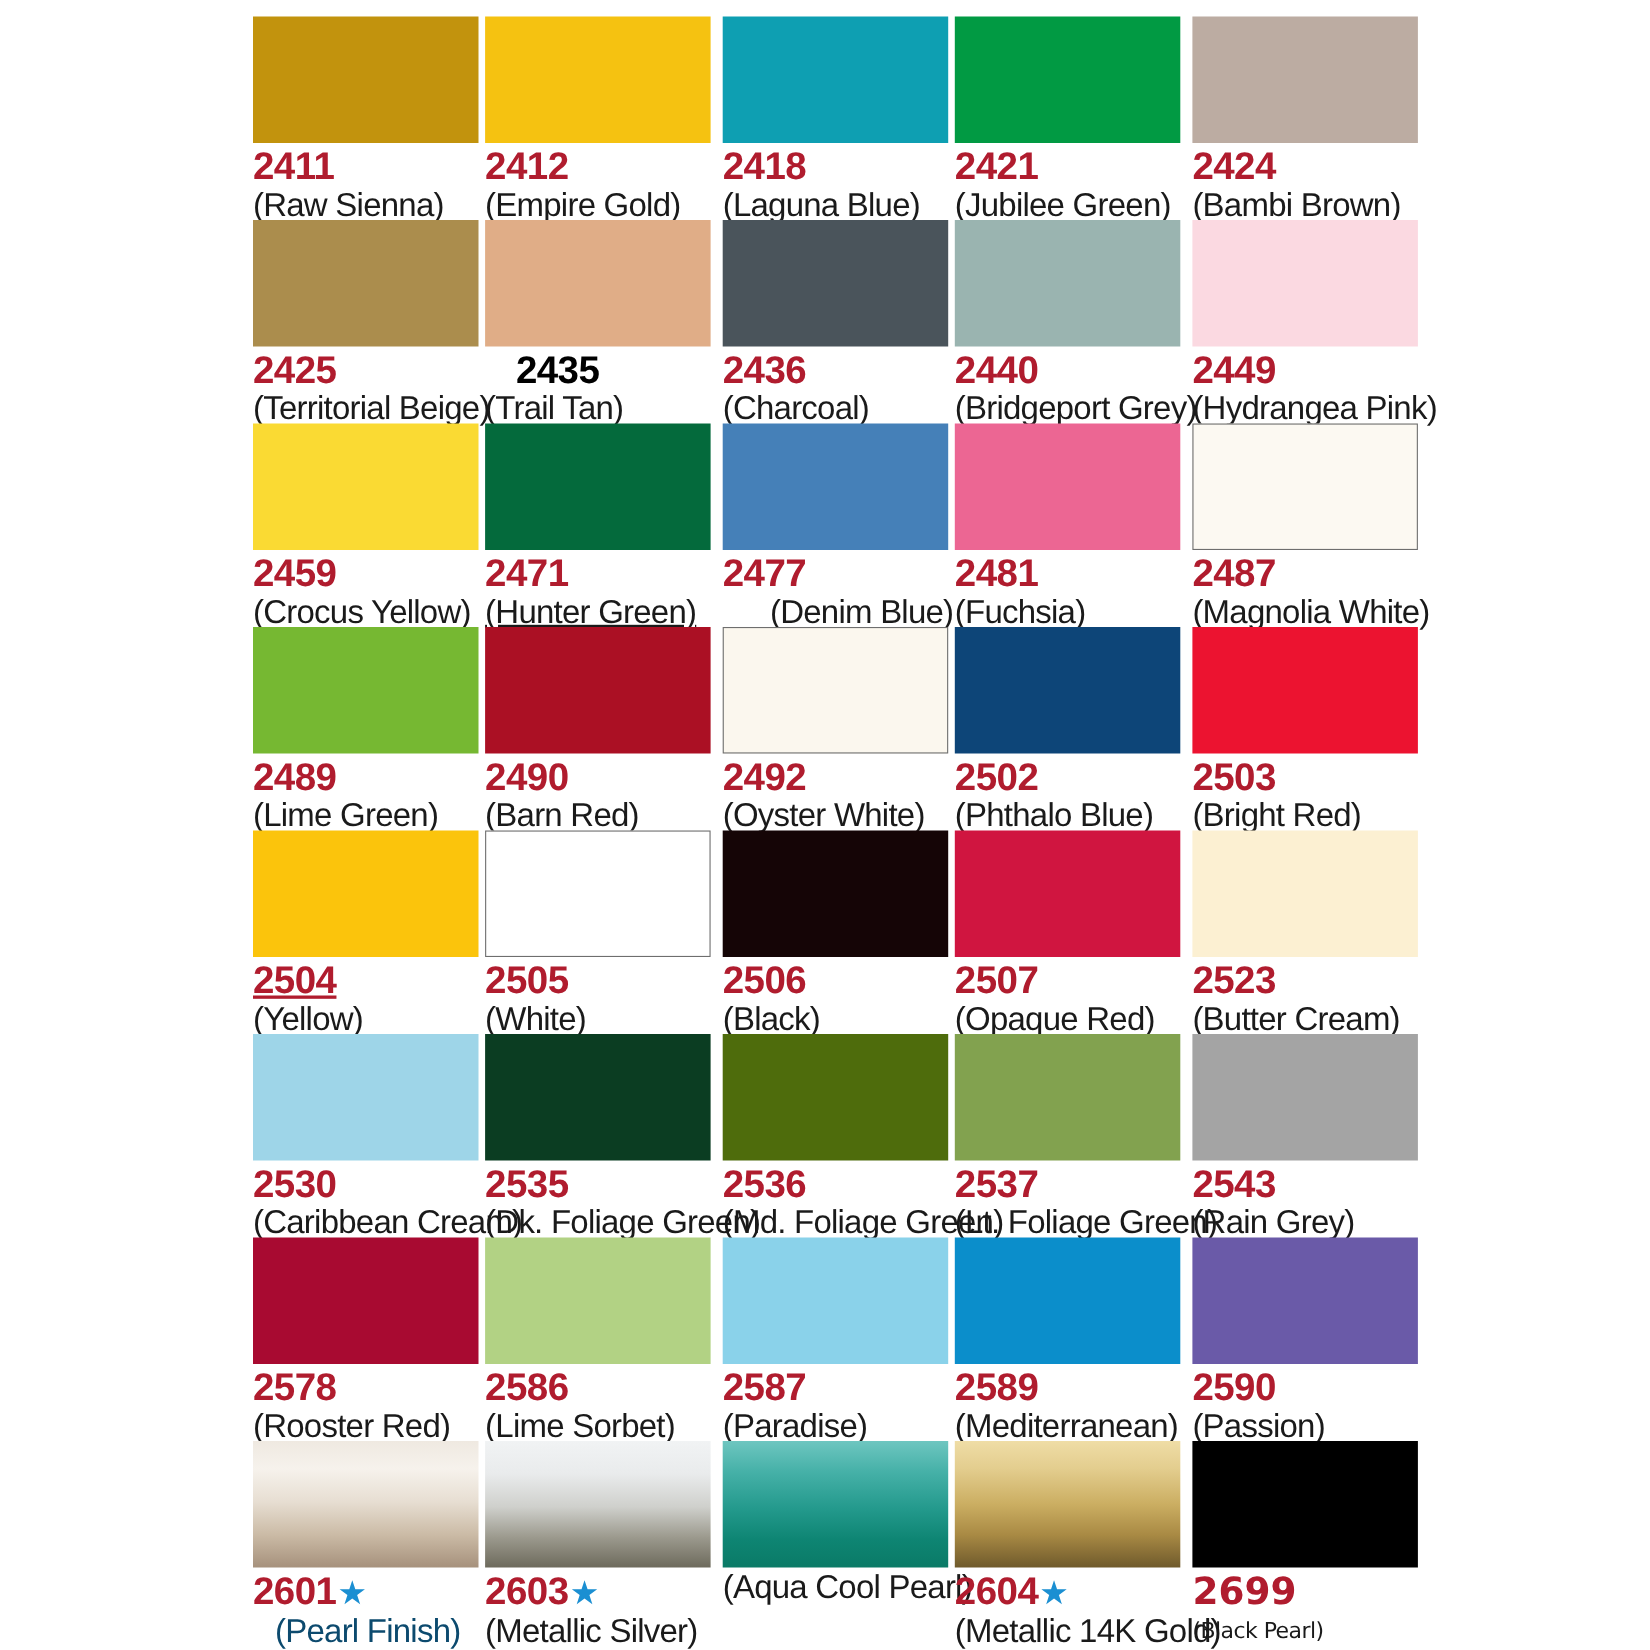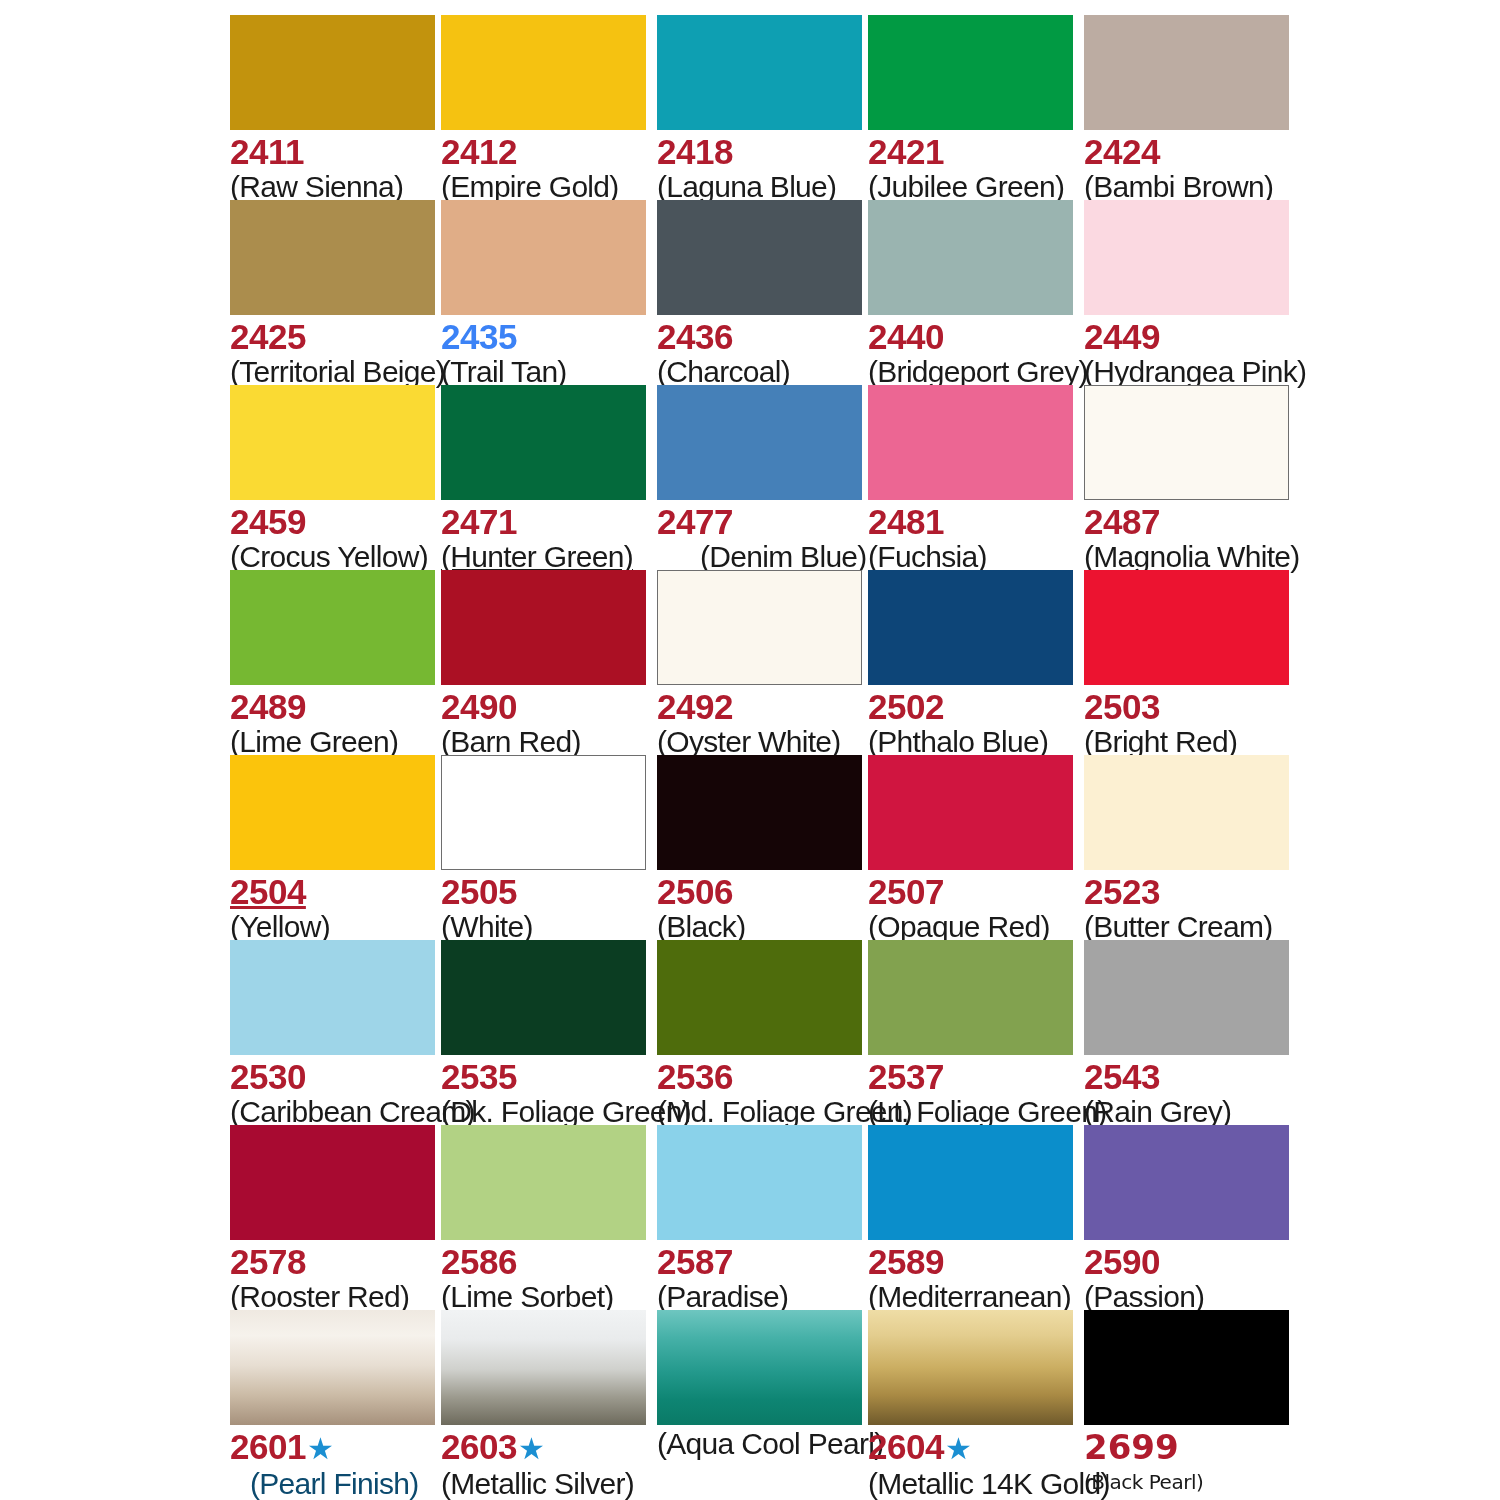--- a/index.html
+++ b/index.html
@@ -128,21 +128,21 @@
     <div class="swatch-cell" style="left: 230px; top: 200px;">
       <div class="swatch-chip" style="width: 205px; height: 115px; background: rgb(171, 141, 77);"></div>
       <div class="swatch-label">
         <span class="code-line" style="color: rgb(176, 28, 46);">2425</span>
         <span class="name-line" style="color: rgb(26, 26, 26);">(Territorial Beige)</span>
       </div>
     </div>
     <div class="swatch-cell" style="left: 441px; top: 200px;">
       <div class="swatch-chip" style="width: 205px; height: 115px; background: rgb(224, 173, 135);"></div>
       <div class="swatch-label">
-        <span class="code-line" style="color: #3b82f6;">2435</span>
+        <span class="code-line" style="color: #000000; margin-left: 28px;">2435</span>
         <span class="name-line" style="color: rgb(26, 26, 26);">(Trail Tan)</span>
       </div>
     </div>
     <div class="swatch-cell" style="left: 657px; top: 200px;">
       <div class="swatch-chip" style="width: 205px; height: 115px; background: rgb(74, 84, 91);"></div>
       <div class="swatch-label">
         <span class="code-line" style="color: rgb(176, 28, 46);">2436</span>
         <span class="name-line" style="color: rgb(26, 26, 26);">(Charcoal)</span>
       </div>
     </div>

